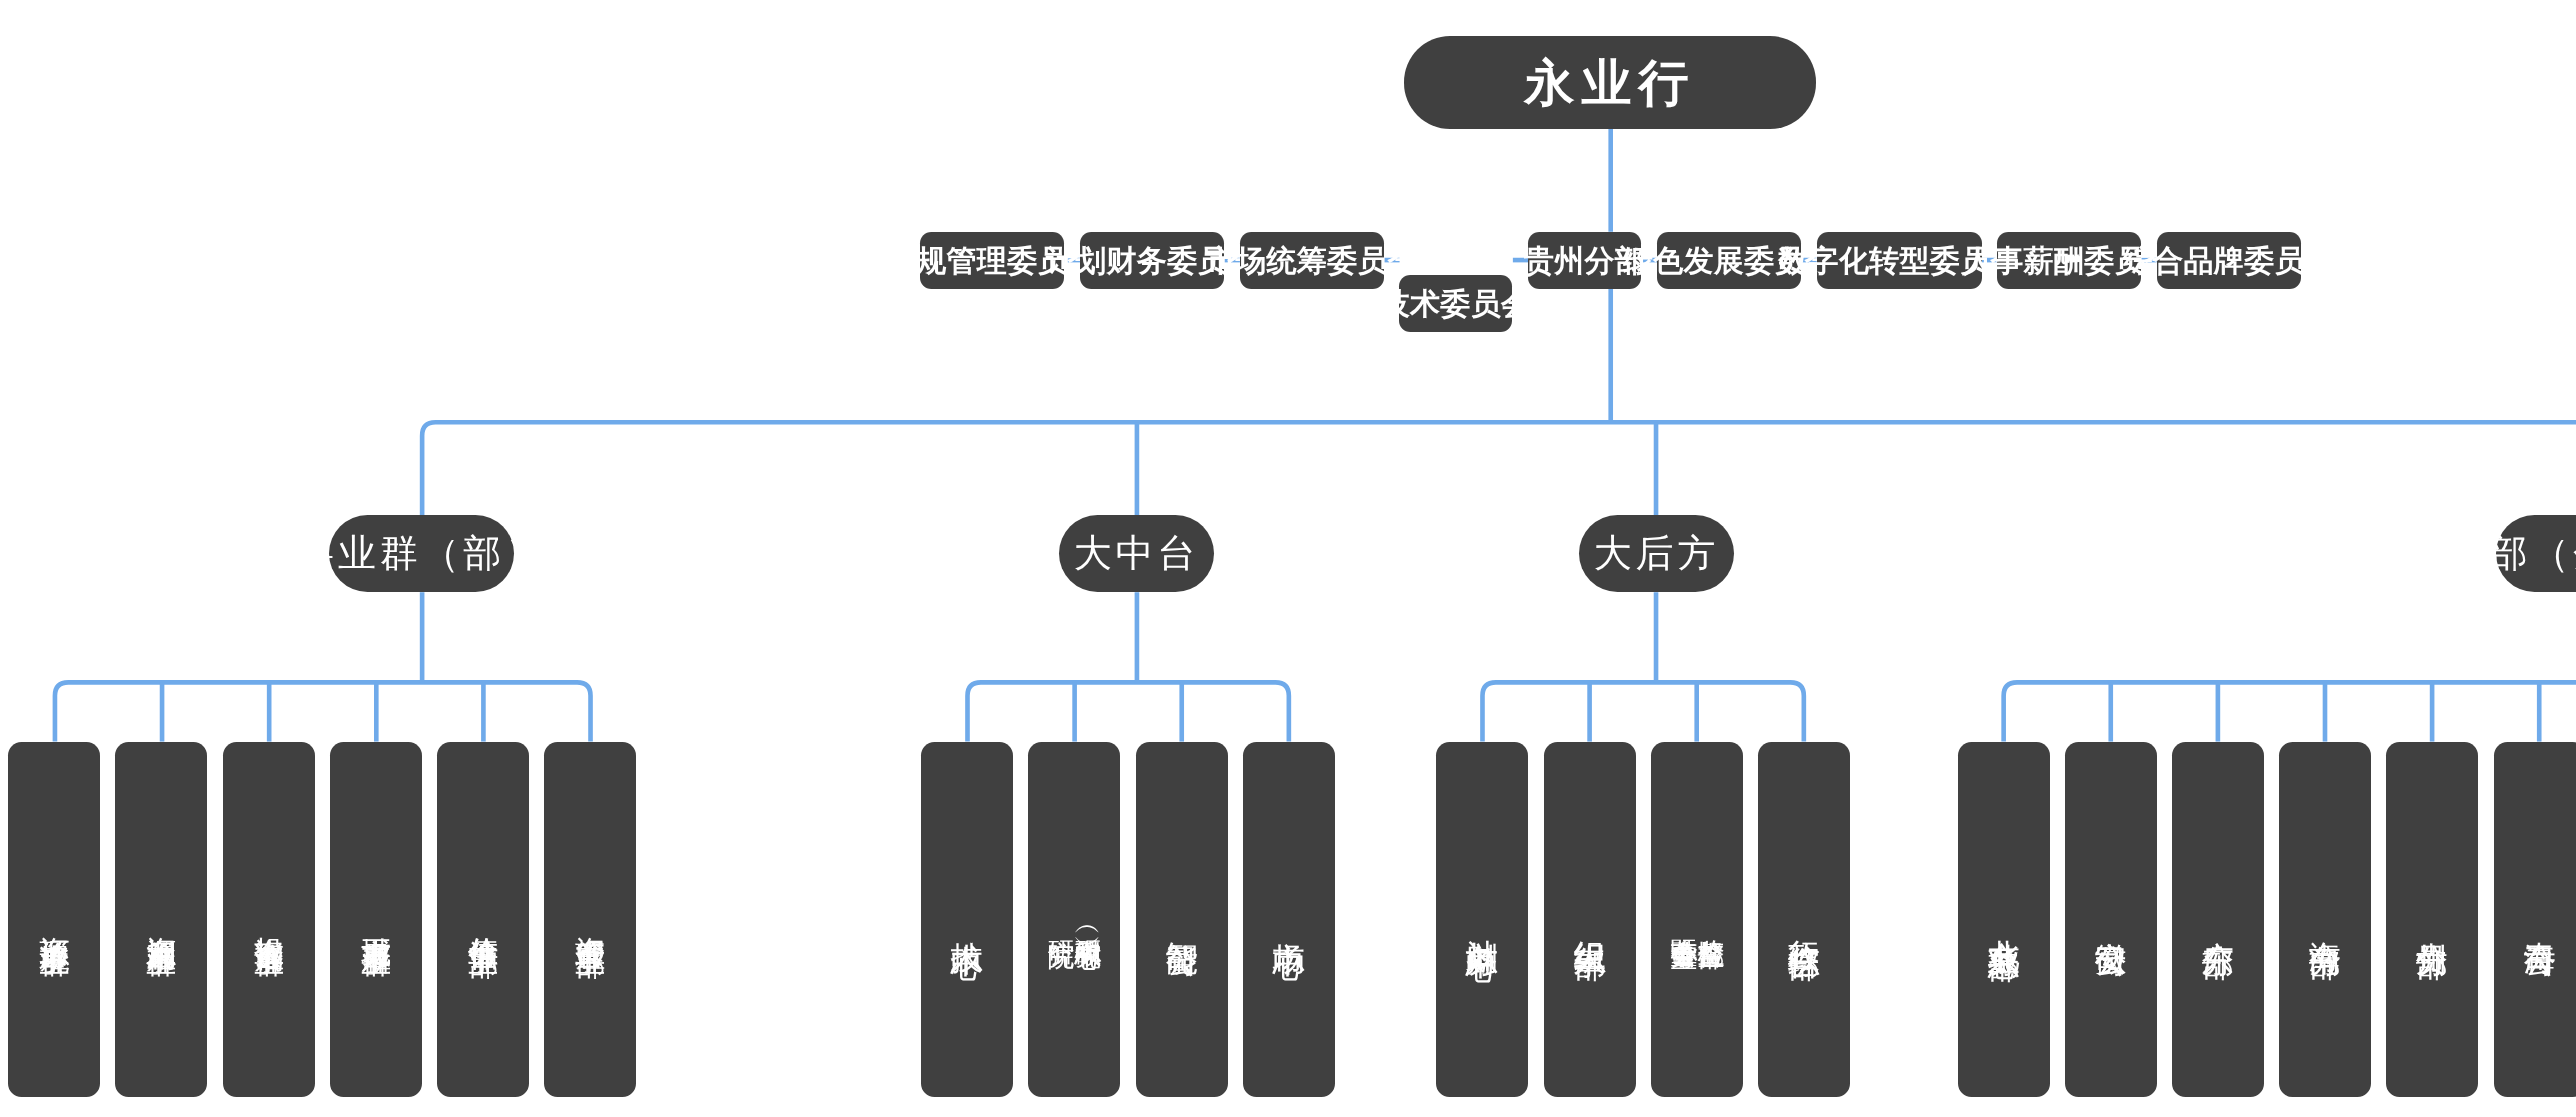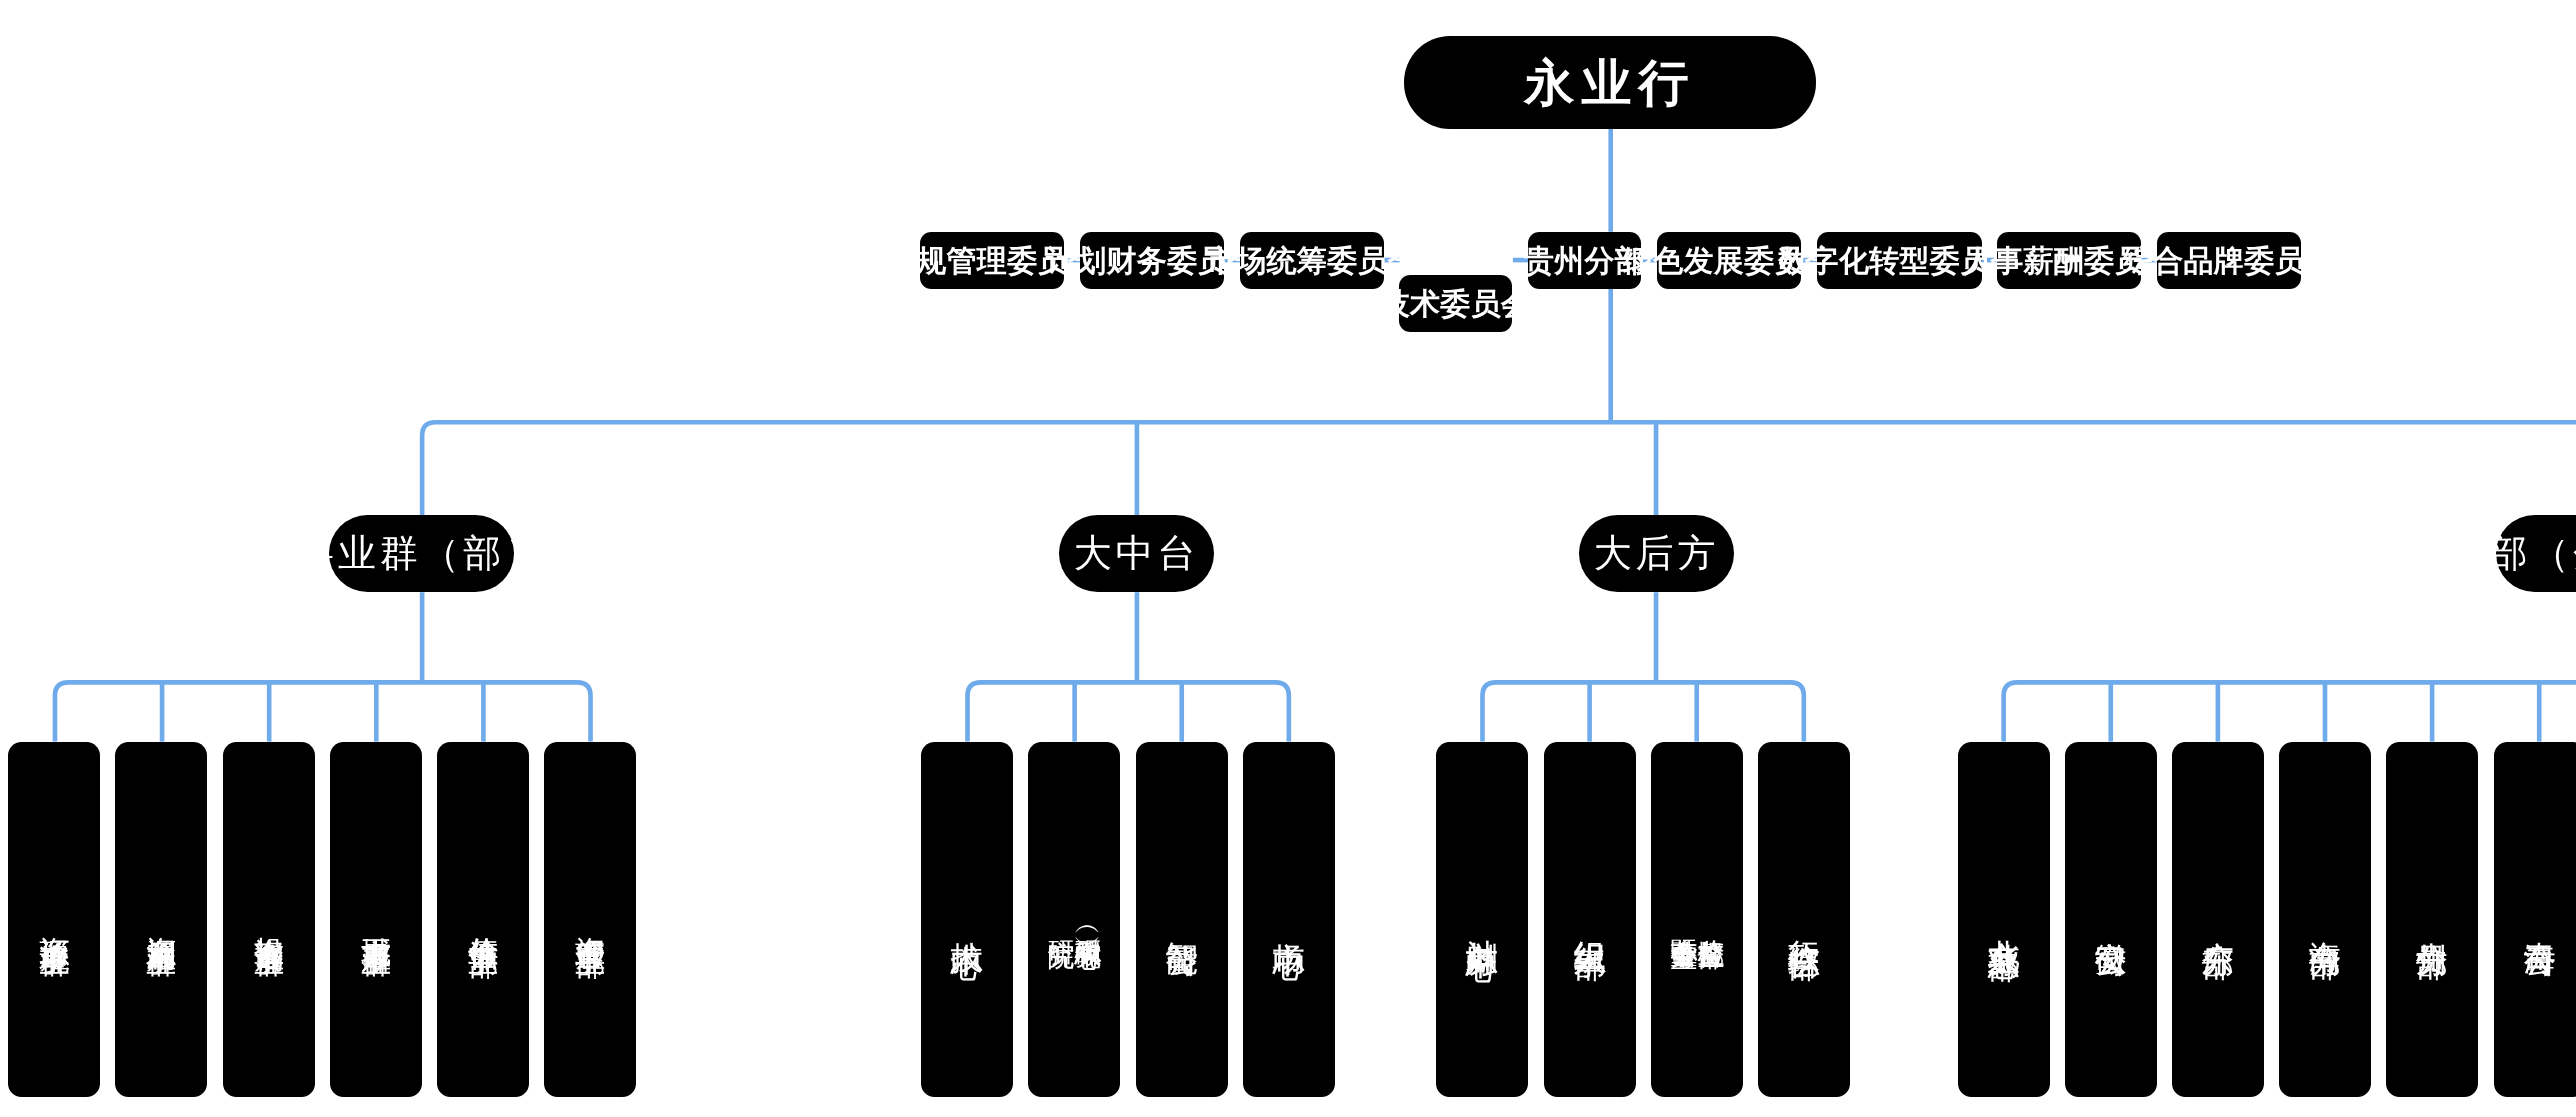--- a/index.html
+++ b/index.html
@@ -5,21 +5,21 @@
   html,body{margin:0;padding:0;background:#ffffff;}
   body{
     font-family:"Liberation Sans","DejaVu Sans",sans-serif;
     width:3207px;height:1117px;position:relative;overflow:hidden;
   }
   #chart{position:absolute;inset:0;}
   svg.wires{position:absolute;left:0;top:0;width:3207px;height:1117px;pointer-events:none;}
 
   .node{
     position:absolute;
-    background:#000000;
+    background:#404040;
     color:#ffffff;
     display:flex;align-items:center;justify-content:center;
     box-sizing:border-box;
     line-height:1.12;
     letter-spacing:0.02em;
   }
 
   
   .root{
     left:1404px;top:36px;width:412px;height:93px;

